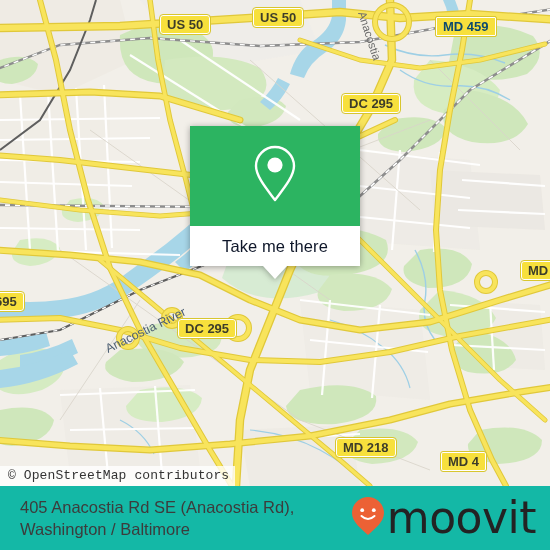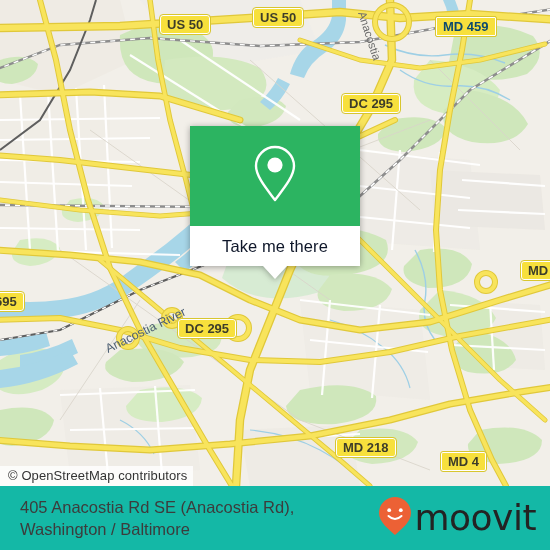--- a/index.html
+++ b/index.html
@@ -35,21 +35,21 @@
   #attribution {
     position: absolute;
     left: 0;
     top: 466px;
     height: 20px;
     line-height: 20px;
     padding: 0 6px 0 8px;
     background: rgba(255,255,255,0.78);
     color: #333333;
     font-size: 13px;
-    font-family: Liberation Sans, sans-serif;
+    font-family: Liberation Mono, monospace;
     white-space: nowrap;
     letter-spacing: 0.1px;
   }
 
   
   #popup-card {
     position: absolute;
     left: 190px;
     top: 126px;
     width: 170px;
@@ -108,21 +108,21 @@
     max-width: 380px;
   }
   #brand {
     display: flex;
     align-items: center;
     gap: 2px;
     flex: 0 0 auto;
   }
   #brand-word {
     color: #232323;
-    font-size: 36px;
+    font-size: 44px;
     line-height: 36px;
     font-family: "DejaVu Sans", sans-serif;
     font-weight: 400;
     letter-spacing: -0.5px;
   }
 </style>
 </head>
 <body>
 
 <div id="app">

